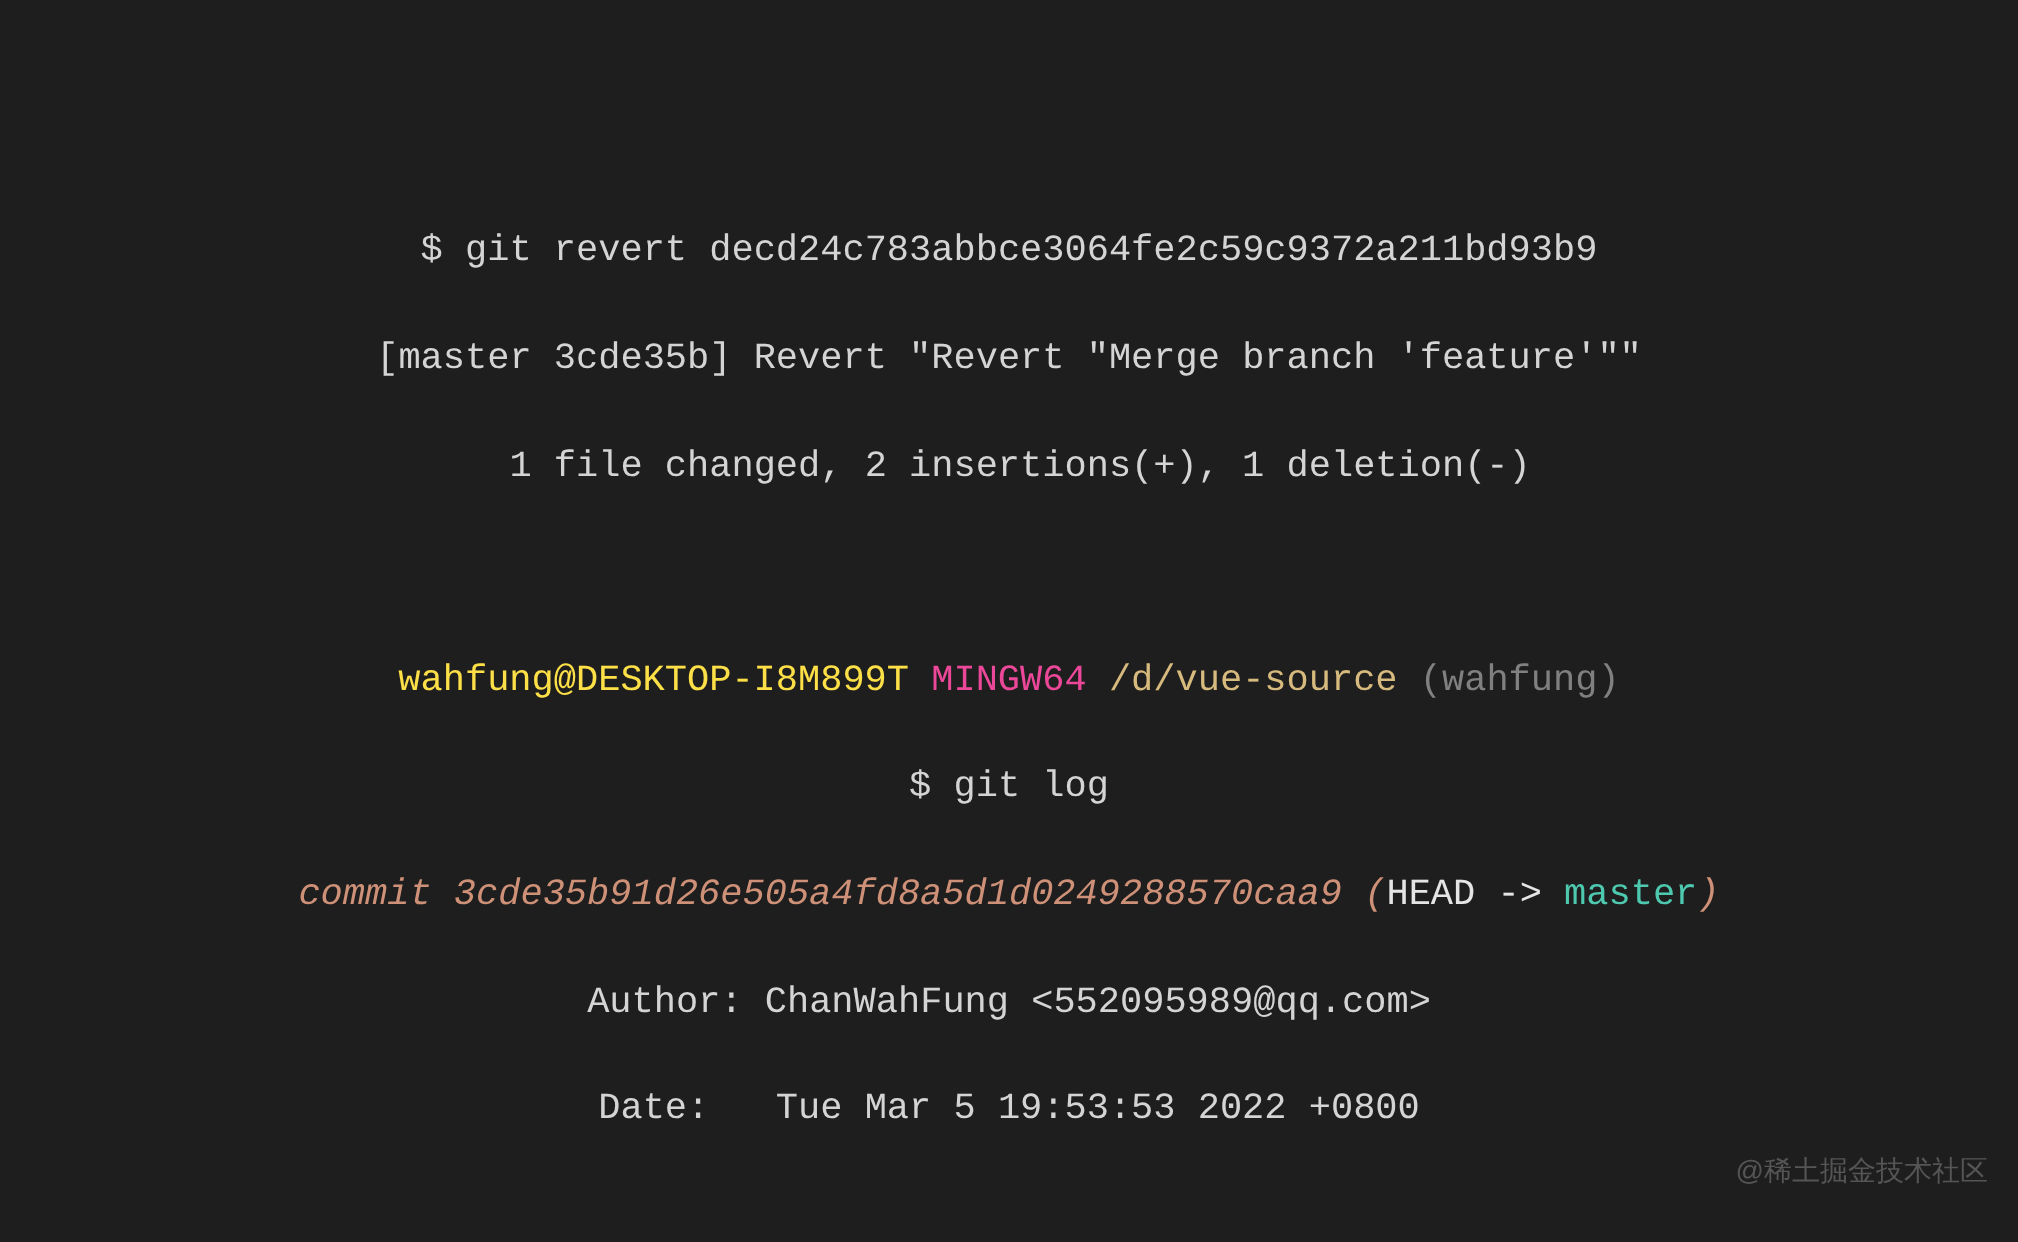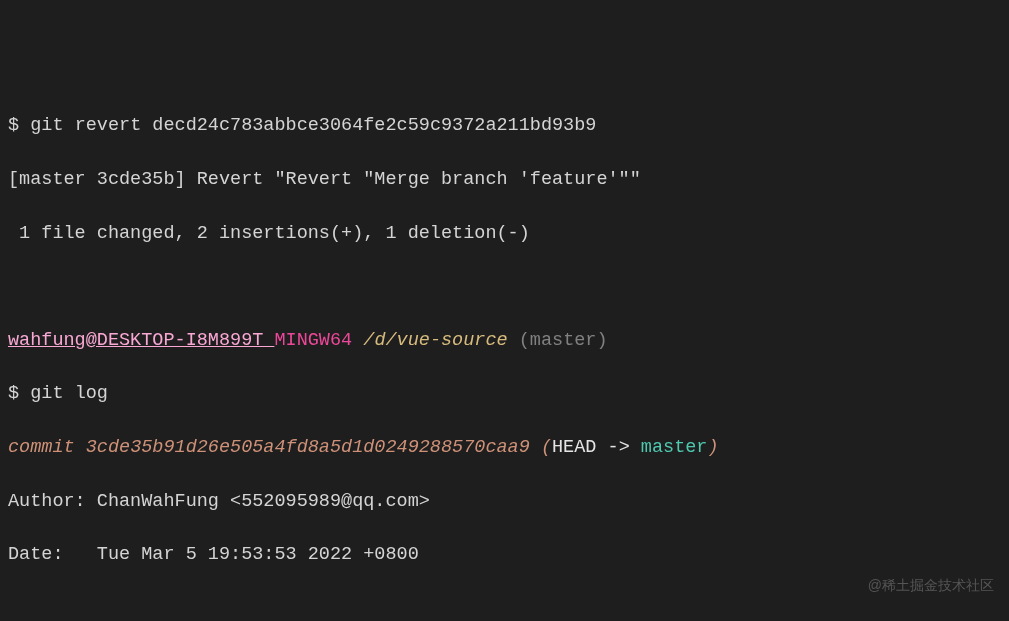--- a/index.html
+++ b/index.html
@@ -15,25 +15,26 @@
       color: #cccccc;
       padding: 6px 8px;
       width: 1009px;
       height: 621px;
       overflow: hidden;
       position: relative;
       white-space: pre;
     }
     .line {
       display: block;
+      text-align: center;
     }
     .white { color: #d4d4d4; }
-    .green { color: #f9a8d4; text-decoration: underline; }
+    .green { color: #fde047; }
     .purple { color: #ec4899; }
-    .yellow { color: #d7ba7d; font-style: italic; }
+    .yellow { color: #d7ba7d; }
     .gray { color: #808080; }
     .orange { color: #ce9178; font-style: italic; }
     .cyan { color: #e5e5e5; }
     .teal-green { color: #4ec9b0; }
     .watermark {
       position: absolute;
       right: 15px;
       bottom: 26px;
       color: #555555;
       font-size: 14px;
@@ -42,21 +43,21 @@
   </style>
 </head>
 <body>
 
 
 
 <div class="line"><span class="white">$ </span><span class="white">git revert decd24c783abbce3064fe2c59c9372a211bd93b9</span></div>
 <div class="line white">[master 3cde35b] Revert "Revert "Merge branch 'feature'""</div>
 <div class="line white"> 1 file changed, 2 insertions(+), 1 deletion(-)</div>
 <div class="line"> </div>
-<div class="line"><span class="green">wahfung@DESKTOP-I8M899T </span><span class="purple">MINGW64 </span><span class="yellow">/d/vue-source </span><span class="gray">(master)</span></div>
+<div class="line"><span class="green">wahfung@DESKTOP-I8M899T </span><span class="purple">MINGW64 </span><span class="yellow">/d/vue-source </span><span class="gray">(wahfung)</span></div>
 <div class="line"><span class="white">$ </span><span class="white">git log</span></div>
 <div class="line"><span class="orange">commit </span><span class="orange">3cde35b91d26e505a4fd8a5d1d0249288570caa9 </span><span class="orange">(</span><span class="cyan">HEAD -&gt; </span><span class="teal-green">master</span><span class="orange">)</span></div>
 <div class="line white">Author: ChanWahFung &lt;552095989@qq.com&gt;</div>
 <div class="line white">Date:   Tue Mar 5 19:53:53 2022 +0800</div>
 <div class="line"> </div>
 
 
 
 
 

